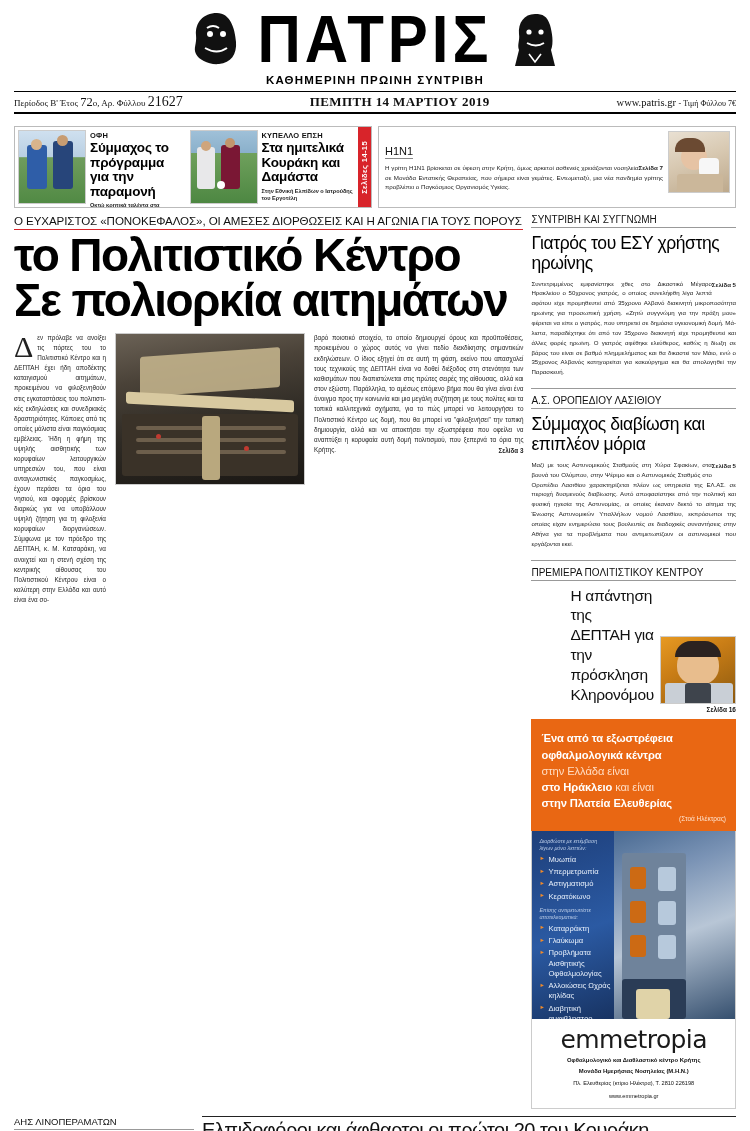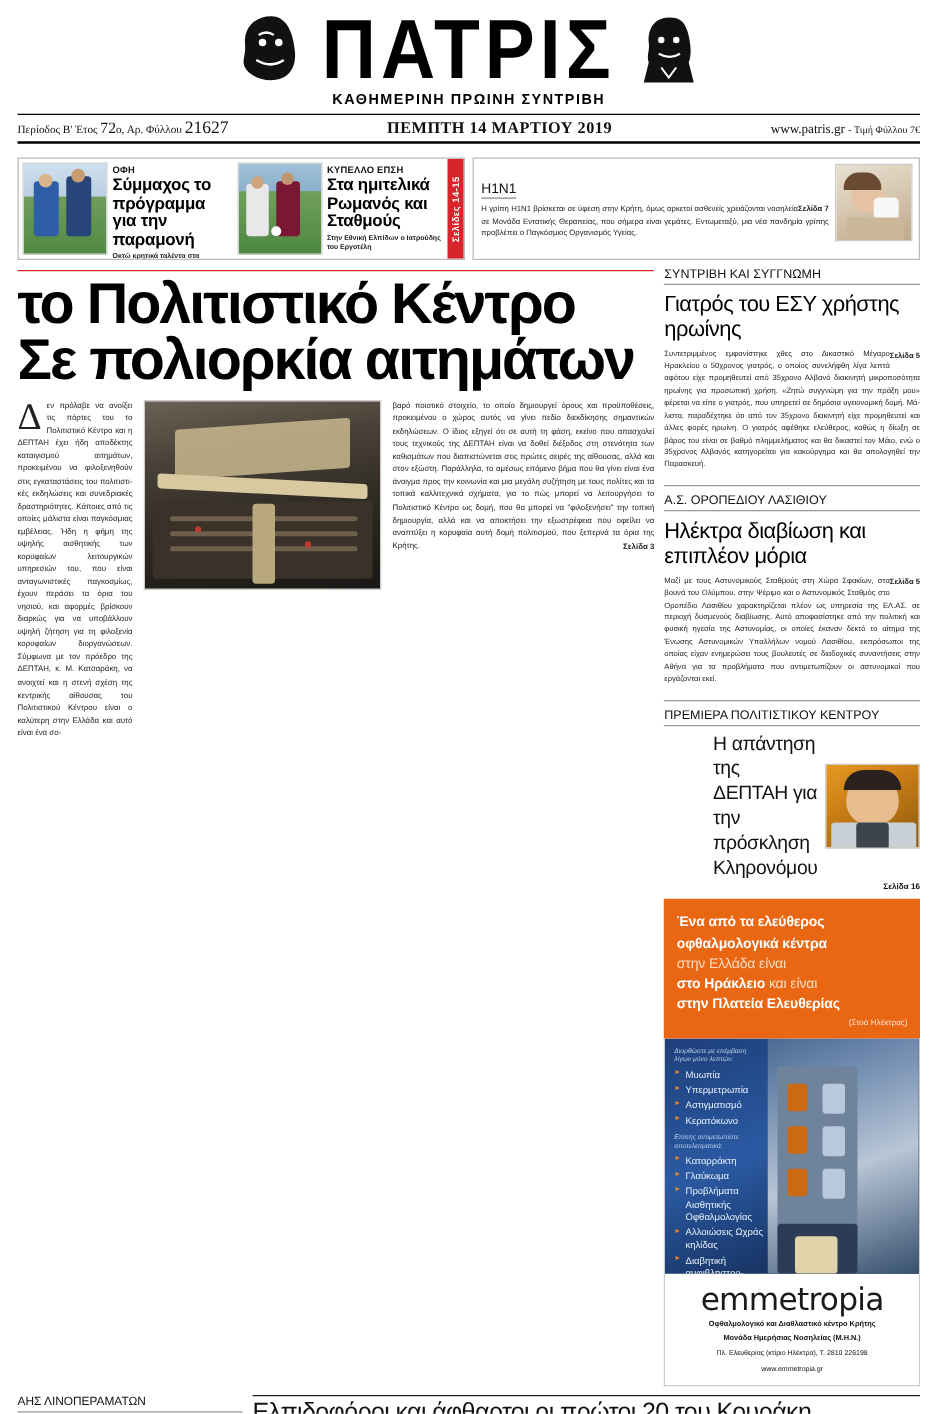--- a/index.html
+++ b/index.html
@@ -96,21 +96,21 @@
   .lead-col3 { flex: 1 1 0; min-width: 0; font-size: 6.3px; line-height: 1.62; text-align: justify; color: #222; }
   .pg-ref { font-weight: bold; float: right; margin-top: 1px; }
 
   
   .rc { padding-bottom: 6px; }
   .rc-kicker { font-size: 10px; border-bottom: 1px solid #999; padding-bottom: 2px; letter-spacing: 0; }
   .rc-head { font-size: 17.5px; line-height: 1.16; margin-top: 5px; letter-spacing: -0.4px; color: #000; }
   .rc-body { font-size: 6.1px; line-height: 1.62; margin-top: 5px; text-align: justify; color: #222; }
   .rc-sep { border-top: 1px solid #999; margin: 5px 0 6px; }
 
-  .rc-photo-head { display: flex; gap: 6px; align-items: center; margin-top: 5px; margin-left: 39px; }
+  .rc-photo-head { display: flex; gap: 6px; align-items: flex-end; margin-top: 5px; margin-left: 39px; }
   .rc-photo-head .txt { flex: 1 1 0; font-size: 15.5px; line-height: 1.28; letter-spacing: -0.3px; }
   .rc-photo-head .ph { flex: 0 0 76px; height: 68px; border: 1px solid #ccc; overflow: hidden; position: relative; }
   .rc-pgline { font-size: 6.5px; font-weight: bold; text-align: right; margin-top: 2px; }
 
   
   .ad-orange { background: #e96713; color: #fff; padding: 11px 10px 9px; }
   .ad-orange .l { font-size: 11.2px; line-height: 1.45; letter-spacing: -0.1px; }
   .ad-orange .b { font-weight: bold; }
   .ad-orange .lt { color: #ffdcc2; }
   .ad-orange .paren { font-size: 6.5px; text-align: right; margin-top: 3px; color: #ffe4d0; }
@@ -220,21 +220,21 @@
         <div class="sp-photo">
           <div class="ph-soccer2"></div>
           <div class="fig" style="left:6px;top:16px;width:18px;height:42px;background:#e8e8ea;"></div>
           <div class="fig" style="left:30px;top:14px;width:19px;height:44px;background:#7a1734;"></div>
           <div class="fig" style="left:10px;top:10px;width:10px;height:10px;border-radius:50%;background:#cfa57c;"></div>
           <div class="fig" style="left:34px;top:7px;width:10px;height:10px;border-radius:50%;background:#c2956d;"></div>
           <div class="fig" style="left:26px;top:50px;width:8px;height:8px;border-radius:50%;background:#fff;"></div>
         </div>
         <div class="sp-txt">
           <div class="sp-kicker">ΚΥΠΕΛΛΟ ΕΠΣΗ</div>
-          <div class="sp-head">Στα ημιτελικά Ρωμανός και Σταθμούς</div>
+          <div class="sp-head">Στα ημιτελικά Κουράκη και Δαμάστα</div>
           <div class="sp-sub">Στην Εθνική Ελπίδων ο Ιατρούδης του Εργοτέλη</div>
         </div>
       </div>
       <div class="sp-pages">
         <span>Σελίδες 14-15</span>
       </div>
     </div>
 
     <div class="h1n1-box">
       <div class="h1n1-main">
@@ -250,20 +250,21 @@
         <div class="fig" style="left:6px;top:6px;width:30px;height:14px;border-radius:12px 12px 0 0;background:#6b4a32;"></div>
         <div class="fig" style="left:30px;top:26px;width:20px;height:18px;border-radius:4px;background:#f7f7f7;"></div>
         <div class="fig" style="left:8px;top:42px;width:46px;height:20px;background:#cbb79a;"></div>
       </div>
     </div>
   </div>
 
   <div class="main-grid">
 
     <div class="col-main">
+      <div class="lead-kicker">Ο ΕΥΧΑΡΙΣΤΟΣ «ΠΟΝΟΚΕΦΑΛΟΣ», ΟΙ ΑΜΕΣΕΣ ΔΙΟΡΘΩΣΕΙΣ ΚΑΙ Η ΑΓΩΝΙΑ ΓΙΑ ΤΟΥΣ ΠΟΡΟΥΣ</div>
       <div class="lead-rule"></div>
       <div class="lead-head">
         <span class="l2">το Πολιτιστικό Κέντρο</span>
         <span class="l2">Σε πολιορκία αιτημάτων</span>
       </div>
 
       <div class="lead-body">
         <div class="lead-col1">
           <span class="dropcap">Δ</span>
           <span>εν πρόλαβε να ανοίξει τις πόρτες του το Πολιτιστικό Κέντρο και η ΔΕΠΤΑΗ έχει ήδη αποδέκτης καταιγισμού αιτημάτων, προκειμένου να φιλοξενηθούν στις εγκαταστάσεις του πολιτιστι­κές εκδηλώσεις και συνεδριακές δραστηριότητες. Κάποιες από τις οποίες μάλιστα είναι παγκόσμιας εμβέλειας. Ήδη η φήμη της υψηλής αισθητικής των κορυφαίων λειτουργικών υπηρεσιών του, που είναι ανταγωνιστικές παγκοσμίως, έχουν περάσει τα όρια του νησιού, και αφορμές βρίσκουν διαρκώς για να υποβάλλουν υψηλή ζήτηση για τη φιλοξενία κορυφαίων διοργανώσεων. Σύμφωνα με τον πρόεδρο της ΔΕΠΤΑΗ, κ. Μ. Κατσαράκη, να ανοιχτεί και η στενή σχέση της κεντρικής αίθουσας του Πολιτιστικού Κέντρου είναι ο καλύτερη στην Ελλάδα και αυτό είναι ένα σο-</span>
@@ -295,21 +296,21 @@
         <div class="rc-body">
           <span class="pg-ref">Σελίδα 5</span>
           <span>Συντετριμμένος εμφανίστηκε χθες στο Δικαστικό Μέγαρο Ηρακλείου ο 50χρονος γιατρός, ο οποίος συνελήφθη λίγα λεπτά αφότου είχε προμηθευτεί από 35χρονο Αλβανό δια­κινητή μικροποσότητα ηρωίνης για προσωπική χρήση. «Ζητώ συγγνώμη για την πράξη μου» φέρεται να είπε ο γιατρός, που υπηρετεί σε δημόσια υγειονομική δομή. Μά­λιστα, παραδέχτηκε ότι από τον 35χρονο διακινητή είχε προμηθευτεί και άλλες φορές ηρωίνη. Ο γιατρός αφέθηκε ελεύθερος, καθώς η δίωξη σε βάρος του είναι σε βαθμό πλημμελήματος και θα δικαστεί τον Μάιο, ενώ ο 35χρονος Αλβανός κατηγορείται για κακούργημα και θα απολογηθεί την Παρασκευή.</span>
         </div>
       </div>
 
       <div class="rc-sep"></div>
 
       <div class="rc">
         <div class="rc-kicker">Α.Σ. ΟΡΟΠΕΔΙΟΥ ΛΑΣΙΘΙΟΥ</div>
-        <div class="rc-head">Ηλέκτρα διαβίωση και επιπλέον μόρια</div>
+        <div class="rc-head">Σύμμαχος διαβίωση και επιπλέον μόρια</div>
         <div class="rc-body">
           <span class="pg-ref">Σελίδα 5</span>
           <span>Μαζί με τους Αστυνομικούς Σταθμούς στη Χώρα Σφακίων, στα βουνά του Ολύμπου, στην Ψέριμο και ο Αστυνομικός Σταθμός στο Οροπέδιο Λασιθίου χαρακτηρίζεται πλέον ως υπηρεσία της ΕΛ.ΑΣ. σε περιοχή δυσμενούς διαβίωσης. Αυτό αποφασίστηκε από την πολιτική και φυσική ηγεσία της Αστυνομίας, οι οποίες έκαναν δεκτό το αίτημα της Ένωσης Αστυνομικών Υπαλλήλων νομού Λασιθίου, εκπρόσωποι της οποίας είχαν ενημερώσει τους βουλευτές σε διαδοχικές συ­ναντήσεις στην Αθήνα για τα προβλήματα που αντιμετωπί­ζουν οι αστυνομικοί που εργάζονται εκεί.</span>
         </div>
       </div>
 
       <div class="rc-sep"></div>
 
       <div class="rc">
         <div class="rc-kicker">ΠΡΕΜΙΕΡΑ ΠΟΛΙΤΙΣΤΙΚΟΥ ΚΕΝΤΡΟΥ</div>
@@ -320,21 +321,21 @@
             <div class="fig" style="left:16px;top:8px;width:42px;height:40px;border-radius:50% 50% 45% 45%;background:#e8bd8d;"></div>
             <div class="fig" style="left:14px;top:4px;width:46px;height:16px;border-radius:20px 20px 0 0;background:#2b2220;"></div>
             <div class="fig" style="left:4px;top:46px;width:68px;height:22px;background:#c9cfd6;"></div>
             <div class="fig" style="left:24px;top:46px;width:26px;height:22px;background:#3e444c;"></div>
           </div>
         </div>
         <div class="rc-pgline">Σελίδα 16</div>
       </div>
 
       <div class="ad-orange">
-        <div class="l b">Ένα από τα ελεύθερος</div>
+        <div class="l b">Ένα από τα εξωστρέφεια</div>
         <div class="l b">οφθαλμολογικά κέντρα</div>
         <div class="l lt">στην Ελλάδα είναι</div>
         <div class="l">
           <span class="b">στο Ηράκλειο</span><span class="lt"> και είναι</span>
         </div>
         <div class="l b">στην Πλατεία Ελευθερίας</div>
         <div class="paren">(Στοά Ηλέκτρας)</div>
       </div>
 
       <div class="ad-emme">

